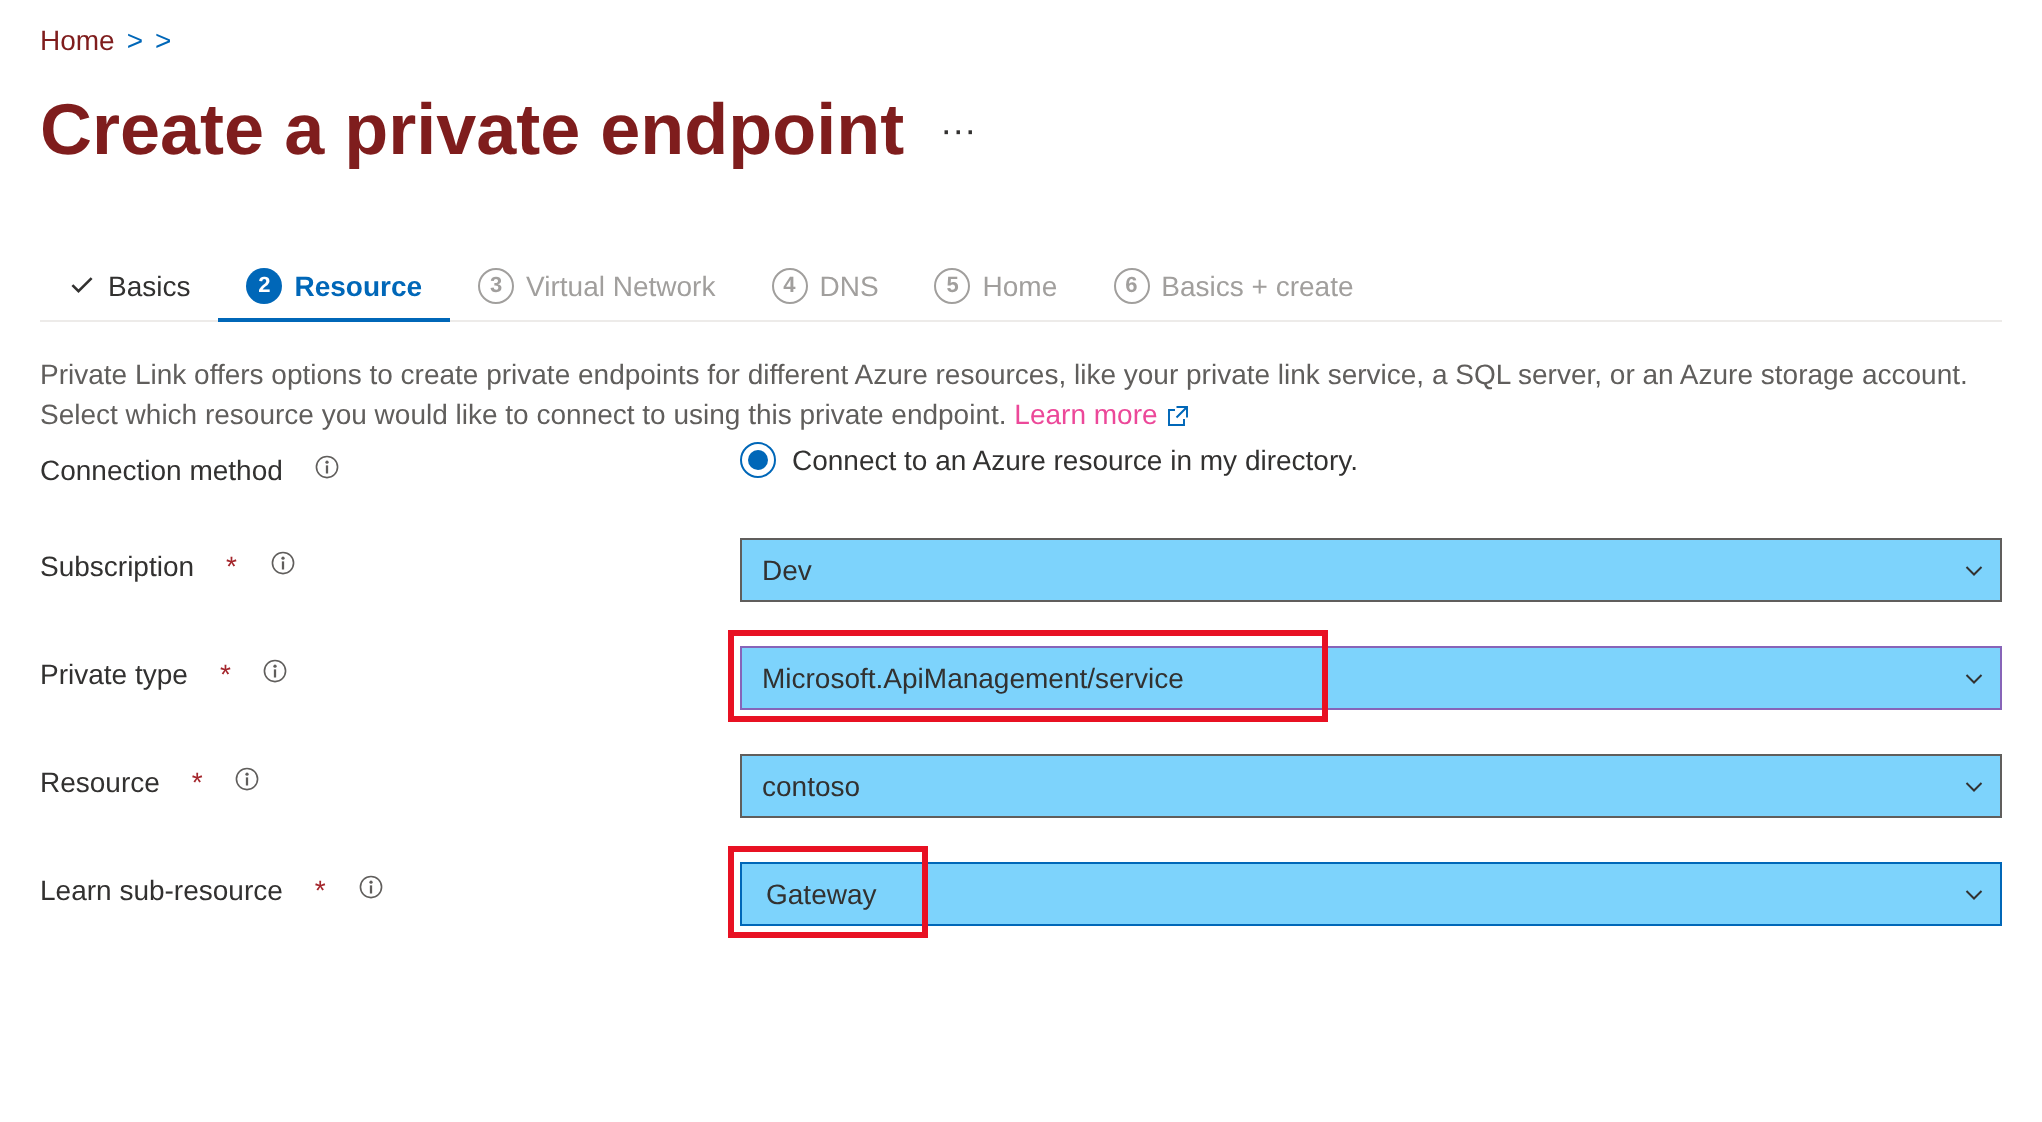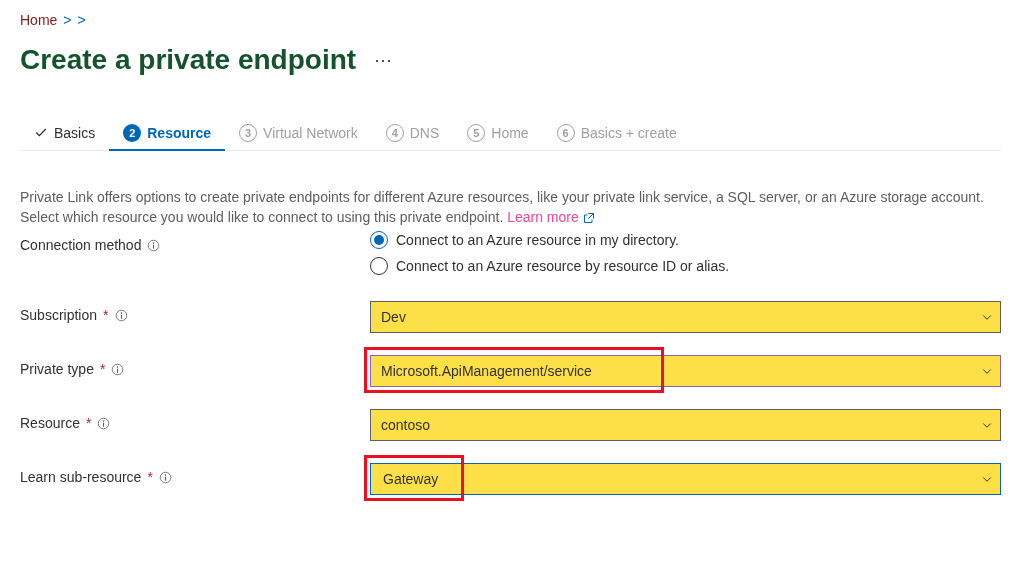--- a/index.html
+++ b/index.html
@@ -29,34 +29,34 @@
     .breadcrumb .sep {
       color: #0067b8;
     }
     .page-title-row {
       display: flex;
       align-items: center;
       gap: 18px;
       margin-bottom: 40px;
     }
     .page-title {
-      font-size: 28px;
+      font-size: 36px;
       font-weight: 600;
-      color: #14532d;
+      color: #7f1d1d;
     }
     .ellipsis {
       font-size: 18px;
       color: #323130;
       cursor: pointer;
     }
     .tabs {
       display: flex;
       align-items: center;
       border-bottom: 1px solid #edebe9;
-      margin-bottom: 36px;
+      margin-bottom: 16px;
     }
     .tab {
       display: flex;
       align-items: center;
       gap: 6px;
       padding: 8px 14px;
       cursor: pointer;
       color: #a19f9d;
       font-size: 14px;
       position: relative;
@@ -115,41 +115,41 @@
       vertical-align: middle;
     }
     .form-row {
       display: flex;
       align-items: flex-start;
       margin-bottom: 22px;
     }
     .label-col {
       width: 350px;
       display: flex;
-      align-items: center;
-      gap: 6px;
+      align-items: flex-start;
+      gap: 16px;
       padding-top: 6px;
       font-size: 14px;
       color: #323130;
     }
     .req {
       color: #a4262c;
     }
     .info-icon {
       width: 13px;
       height: 13px;
       cursor: pointer;
     }
     .field-col {
       flex: 1;
       max-width: 650px;
     }
     .radio-group {
       display: flex;
-      flex-direction: column;
+      flex-direction: row;
       gap: 8px;
       text-align: right;
     }
     .radio-row {
       display: flex;
       align-items: center;
       gap: 8px;
       cursor: pointer;
     }
     .radio-outer {
@@ -178,21 +178,21 @@
     }
     .select-box {
       width: 100%;
       height: 32px;
       border: 1px solid #605e5c;
       padding: 0 30px 0 10px;
       display: flex;
       align-items: center;
       font-size: 14px;
       color: #323130;
-      background: #fde047;
+      background: #7dd3fc;
       cursor: pointer;
     }
     .select-box.purple {
       border-color: #8764b8;
     }
     .select-box.blue {
       border-color: #0067b8;
       padding-left: 12px;
     }
     .chevron {
@@ -276,24 +276,20 @@
         <rect x="7.3" y="7" width="1.4" height="5" fill="#605e5c"></rect>
       </svg>
   </div>
   <div class="field-col">
     <div class="radio-group">
       <label class="radio-row">
         <span class="radio-outer checked">
             <span class="radio-inner"></span>
           </span>
         <span>Connect to an Azure resource in my directory.</span>
-      </label>
-      <label class="radio-row">
-        <span class="radio-outer unchecked"></span>
-        <span>Connect to an Azure resource by resource ID or alias.</span>
       </label>
     </div>
   </div>
 </div>
 
 <div class="form-row">
   <div class="label-col">
     <span>Subscription</span>
     <span class="req">*</span>
     <svg class="info-icon" viewBox="0 0 16 16">

